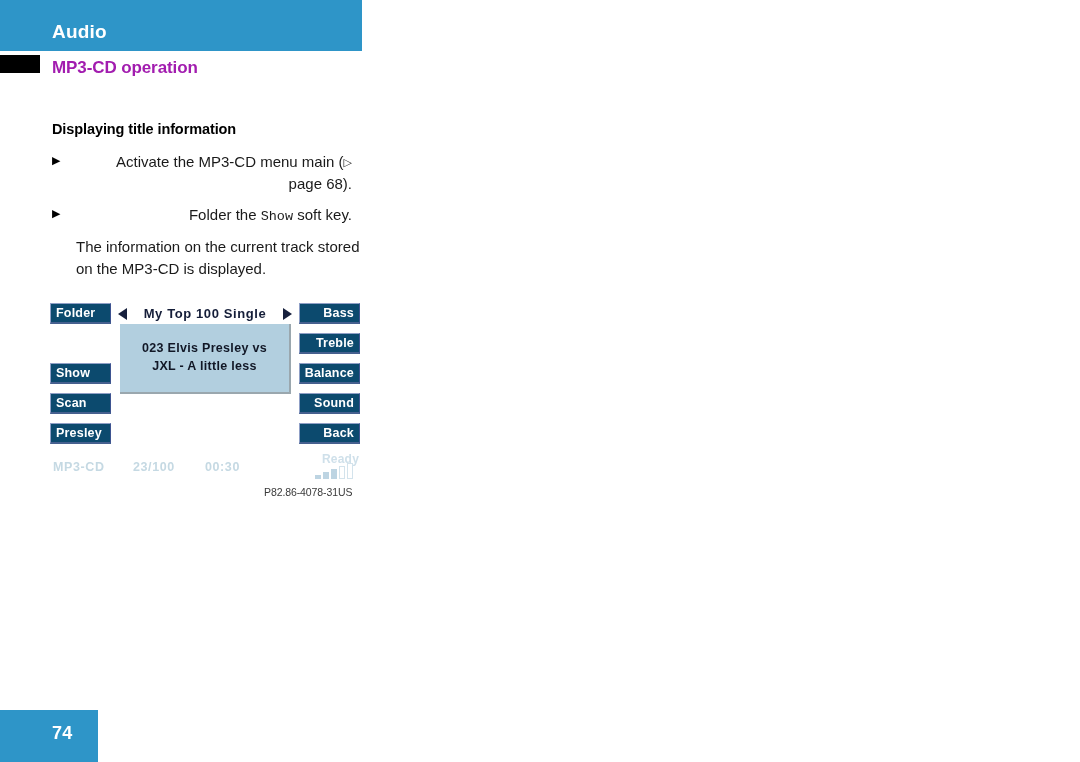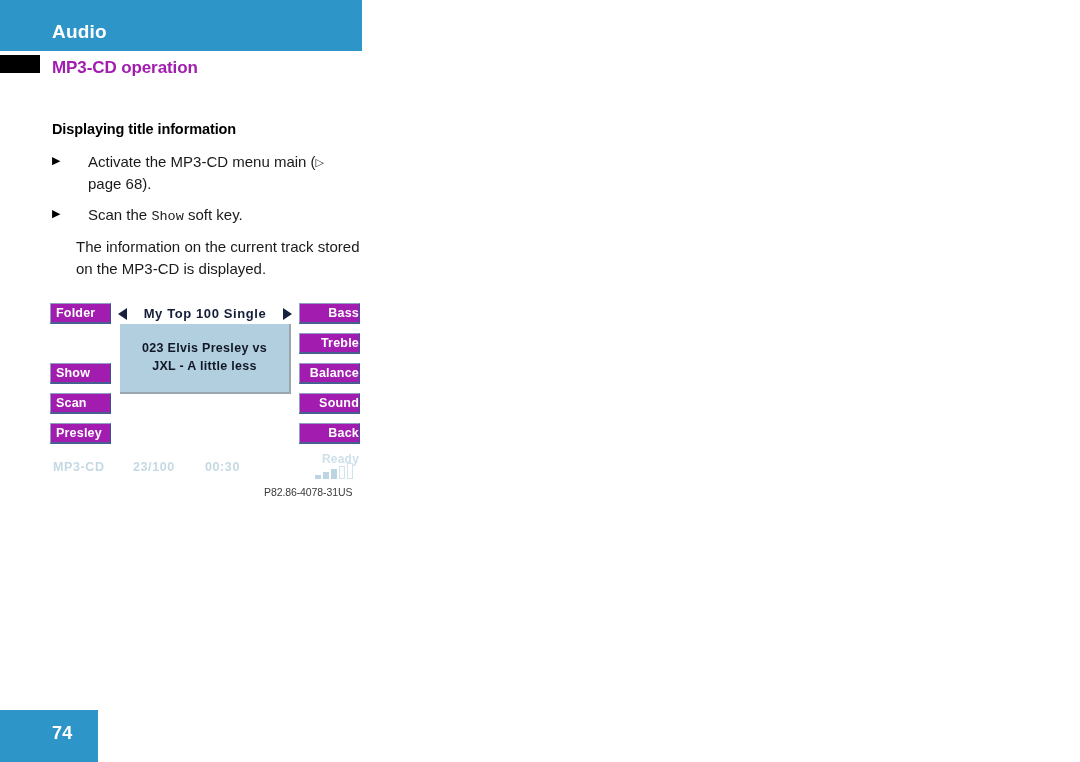--- a/index.html
+++ b/index.html
@@ -73,20 +73,21 @@
     position: absolute;
     left: 0;
     top: 4px;
     font-size: 11px;
     color: #000000;
     line-height: 11px;
   }
   .step-text {
     display: block;
     margin-left: 36px;
+    text-align: right;
   }
   #step1 { top: 151px; width: 300px; }
   #step2 { top: 204px; width: 300px; }
   #para1 {
     position: absolute;
     left: 76px;
     top: 236px;
     width: 300px;
     font-size: 15px;
     color: #1a1a1a;
@@ -105,21 +106,21 @@
   #display {
     position: absolute;
     left: 50px;
     top: 300px;
     width: 310px;
     height: 180px;
   }
   .softkey {
     position: absolute;
     height: 21px;
-    background: #a21caf;
+    background: #0c4a6e;
     border-top: 1px solid #8f9fc6;
     border-left: 1px solid #8f9fc6;
     border-right: 1px solid #3d5390;
     border-bottom: 2px solid #46608f;
     box-sizing: border-box;
     color: #ffffff;
     font-size: 12.5px;
     font-weight: bold;
     line-height: 18px;
     letter-spacing: 0.2px;
@@ -127,20 +128,21 @@
   .softkey.left {
     left: 0;
     width: 61px;
     text-align: left;
     padding-left: 5px;
   }
   .softkey.right {
     right: 0;
     width: 61px;
     text-align: right;
+    padding-right: 5px;
   }
   #key-folder  { top: 3px; }
   #key-show    { top: 63px; }
   #key-scan    { top: 93px; }
   #key-setting { top: 123px; }
   #key-bass    { top: 3px; }
   #key-treble  { top: 33px; }
   #key-balance { top: 63px; }
   #key-sound   { top: 93px; }
   #key-back    { top: 123px; }
@@ -292,21 +294,21 @@
 
 <div id="subhead">Displaying title information</div>
 
 <div class="step" id="step1">
   <span class="step-marker">▶</span>
   <span class="step-text"><span>Activate the MP3-CD menu main (</span><span class="ptri">▷</span><span> page 68).</span></span>
 </div>
 
 <div class="step" id="step2">
   <span class="step-marker">▶</span>
-  <span class="step-text"><span>Scan the </span><span class="mono">Show</span><span> soft key.</span></span>
+  <span class="step-text"><span>Folder the </span><span class="mono">Show</span><span> soft key.</span></span>
 </div>
 
 <div id="para1">The information on the current track stored on the MP3-CD is displayed.</div>
 
 <div id="display">
 
   <div class="softkey left" id="key-folder">Folder</div>
   <div class="softkey left" id="key-show">Show</div>
   <div class="softkey left" id="key-scan">Scan</div>
   <div class="softkey left" id="key-setting">Presley</div>

